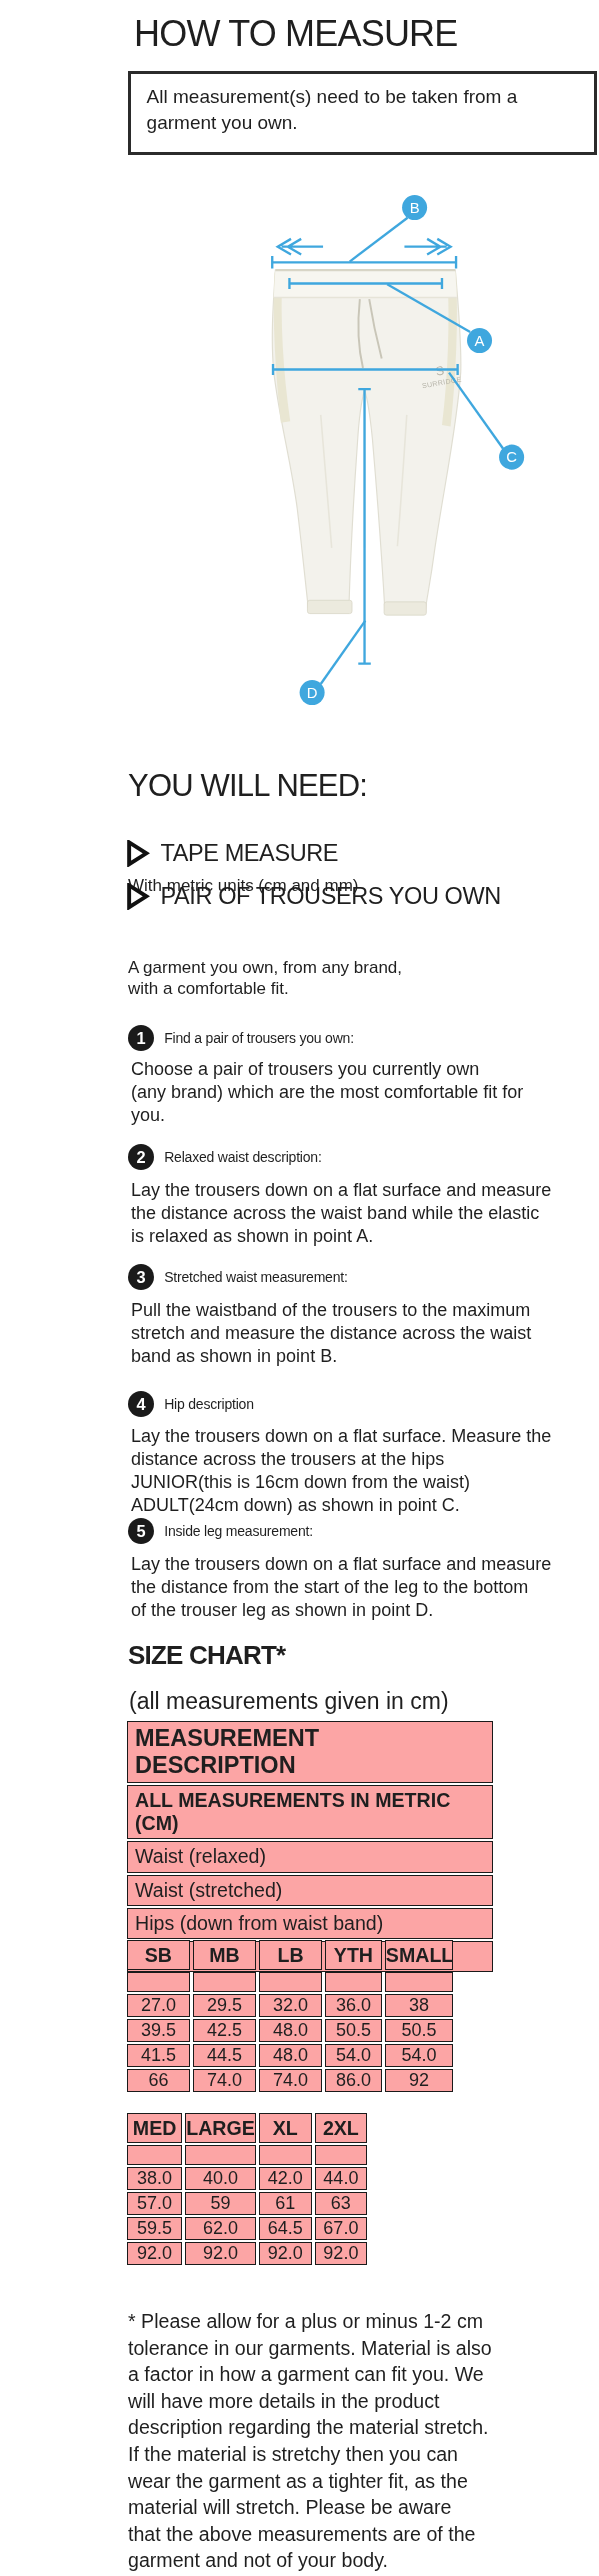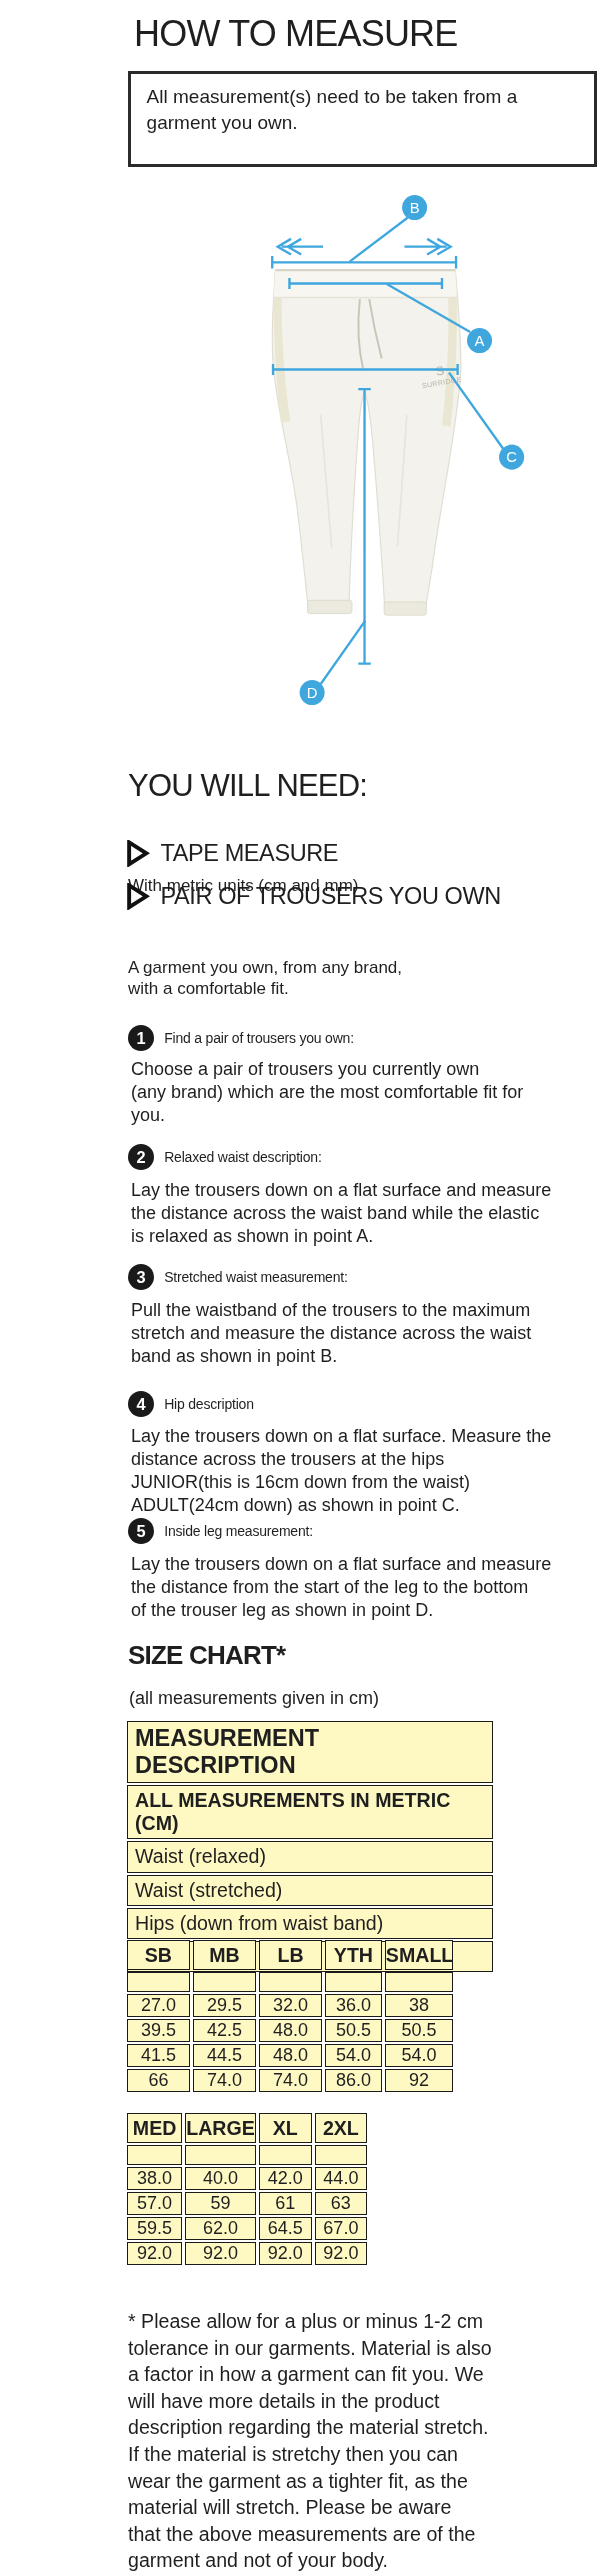--- a/index.html
+++ b/index.html
@@ -8,43 +8,43 @@
     width:600px; height:2576px; position:relative; overflow:hidden;
     font-family:"Liberation Sans", sans-serif; color:#1f1f1f;
   }
   .abs { position:absolute; }
   .prelines { white-space:pre-line; }
 
   .h1 { font-size:36px; letter-spacing:-0.8px; font-weight:normal; }
   .h2 { font-size:31px; letter-spacing:-0.8px; font-weight:normal; }
 
   .notice-box {
-    left:128px; top:71px; width:469px; height:96px;
+    left:128px; top:71px; width:469px; height:84px;
     border:3.1px solid #2b2b2b; padding:10.2px 15.6px;
     font-size:19px; line-height:26px;
   }
 
   .need-item-row { display:flex; align-items:center; gap:11px; }
   .need-title { font-size:23.5px; letter-spacing:-0.4px; }
   .need-sub { font-size:17px; line-height:21px; }
 
   .step-head { display:flex; align-items:center; gap:10.2px; }
   .step-num {
     width:26px; height:26px; border-radius:50%; background:#1a1a1a;
     color:#ffffff; font-size:16.4px; font-weight:bold;
     display:flex; align-items:center; justify-content:center; flex:0 0 auto;
   }
   .step-title { font-size:14px; letter-spacing:-0.2px; }
   .step-body { font-size:18px; line-height:23px; }
 
   .sizechart-h { font-size:26px; letter-spacing:-0.8px; font-weight:bold; }
-  .sizechart-sub { font-size:18px; }
+  .sizechart-sub { font-size:23px; }
 
   table { border-collapse:separate; border-spacing:3.1px 2.3px; table-layout:fixed; }
-  td, th { border:1.6px solid #1a1a1a; background:#fef9c3; }
+  td, th { border:1.6px solid #1a1a1a; background:#fca5a5; }
 
   .desctable { width:372px; }
   .desctable td { font-size:19.6px; padding:3.1px 7px; height:28px; text-align:left; }
   .desctable td.dt-header { font-size:23.5px; font-weight:bold; height:39px; }
   .desctable td.dt-sub { font-size:19.6px; font-weight:bold; }
 
   .sizetable td, .sizetable th { text-align:center; vertical-align:middle; }
   .sizetable th { font-size:19.6px; font-weight:bold; height:30px; }
   .sizetable td { font-size:18px; height:20.3px; }
   .sizetable tr.empty td { height:20.3px; }

